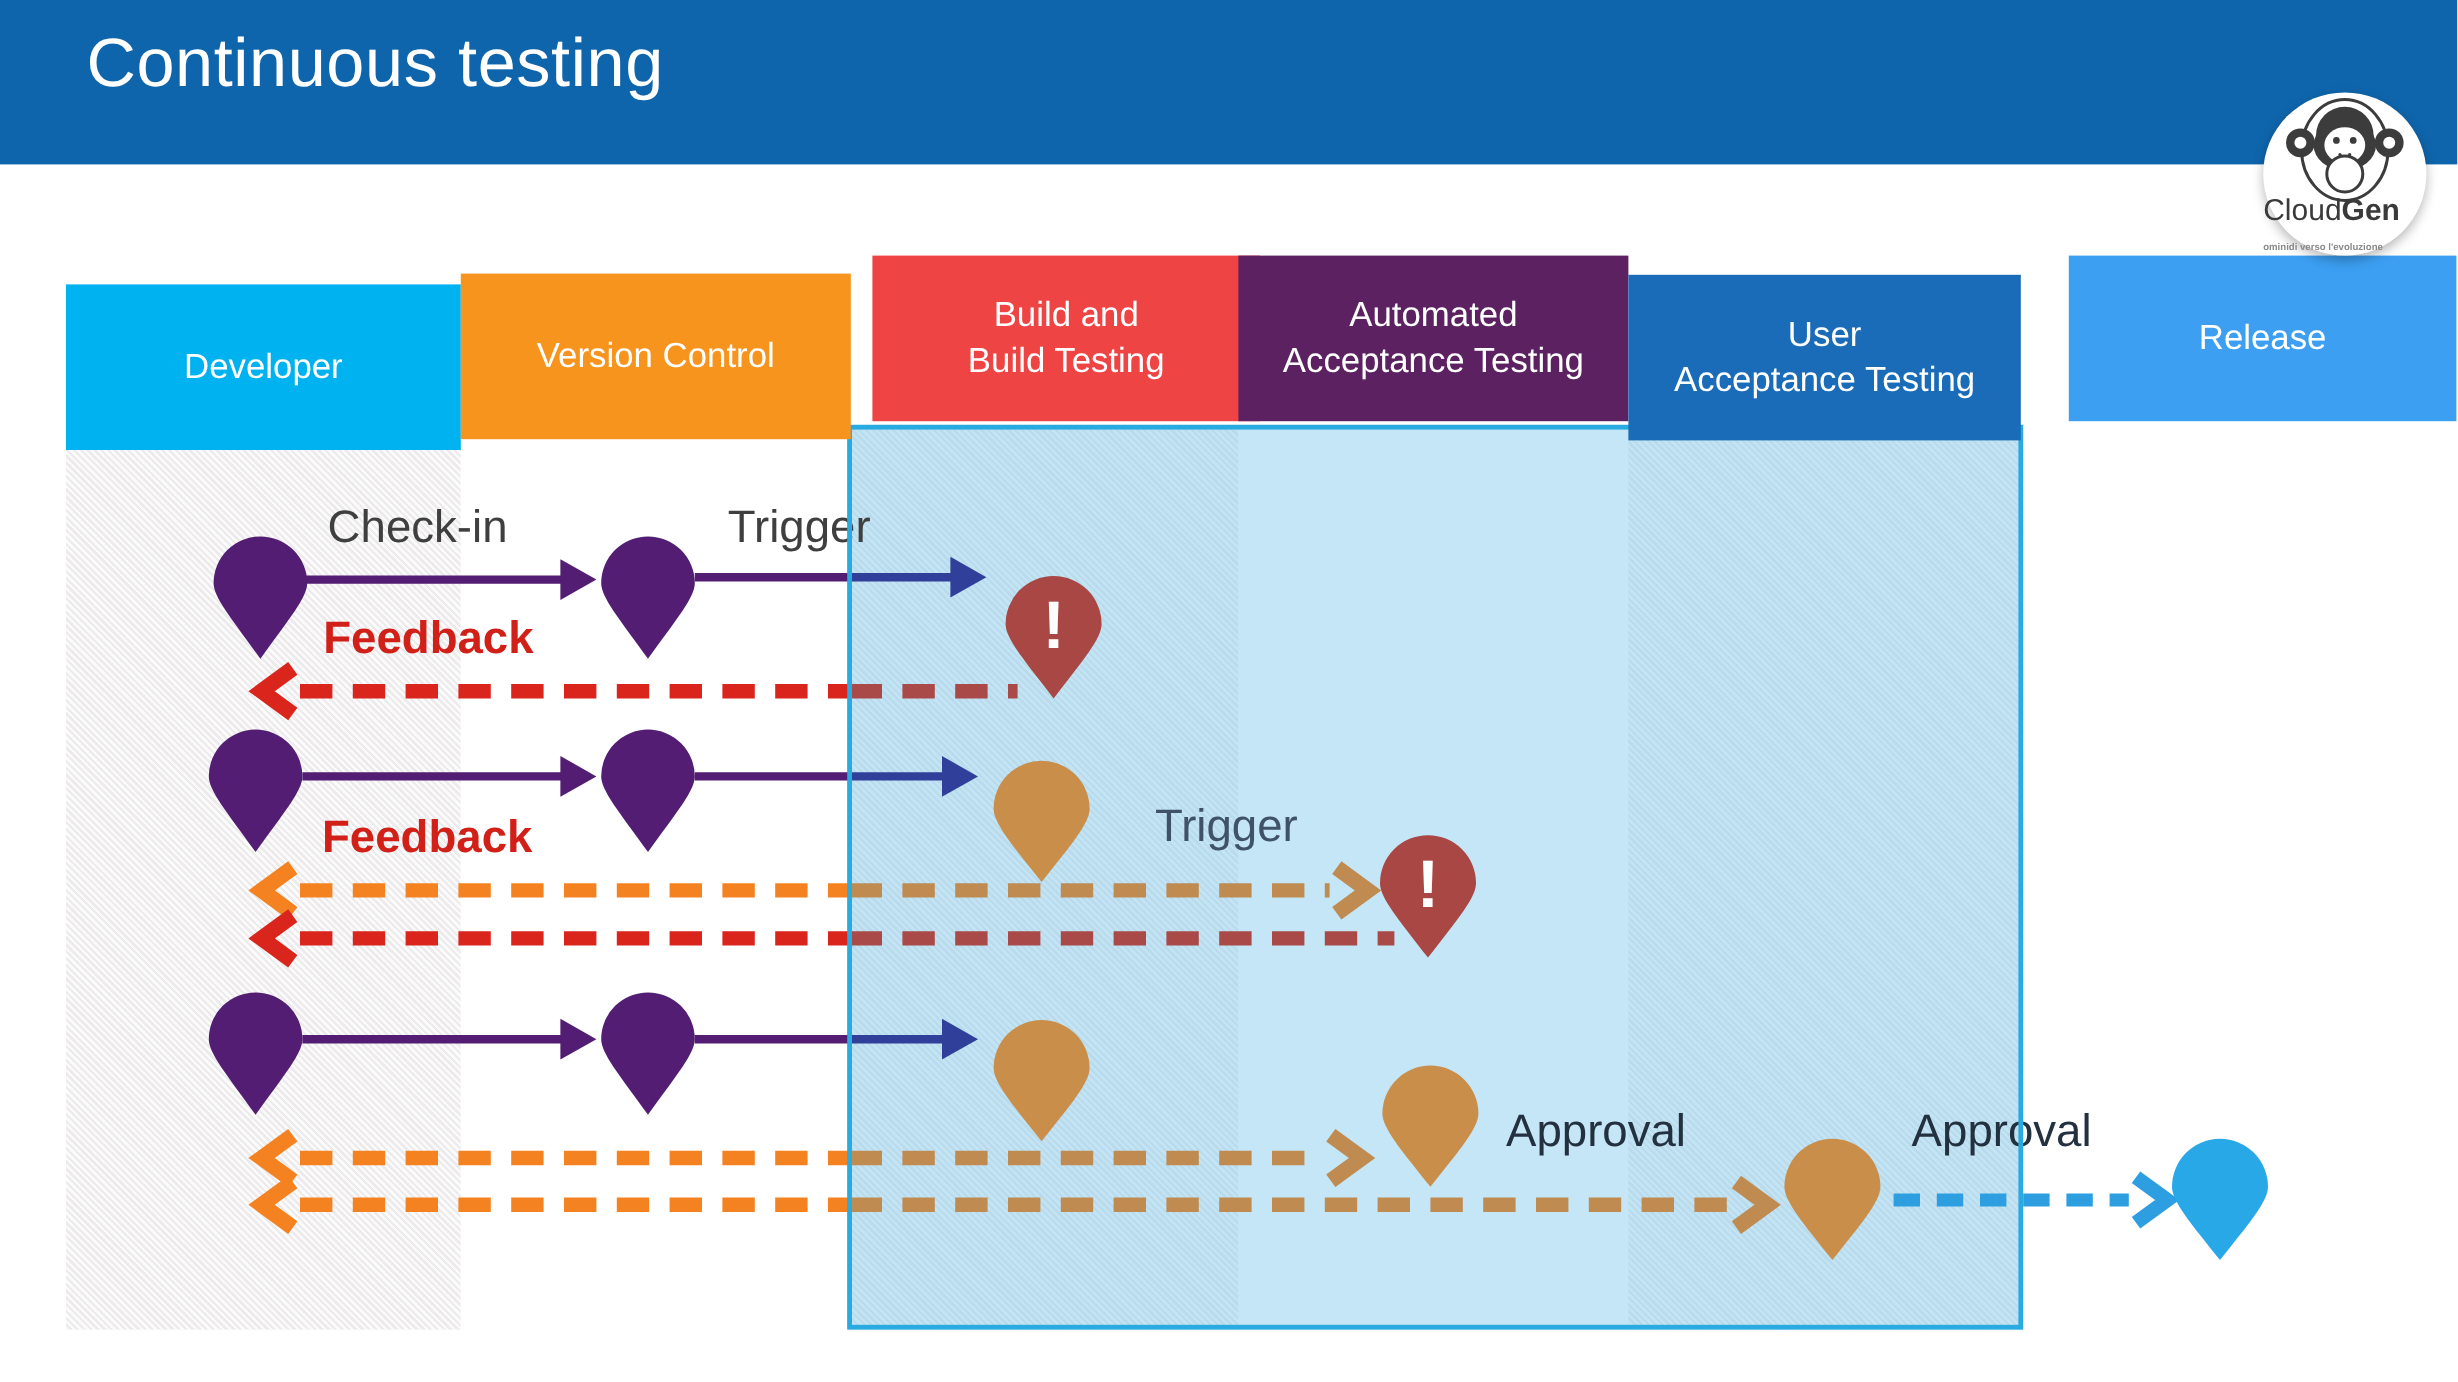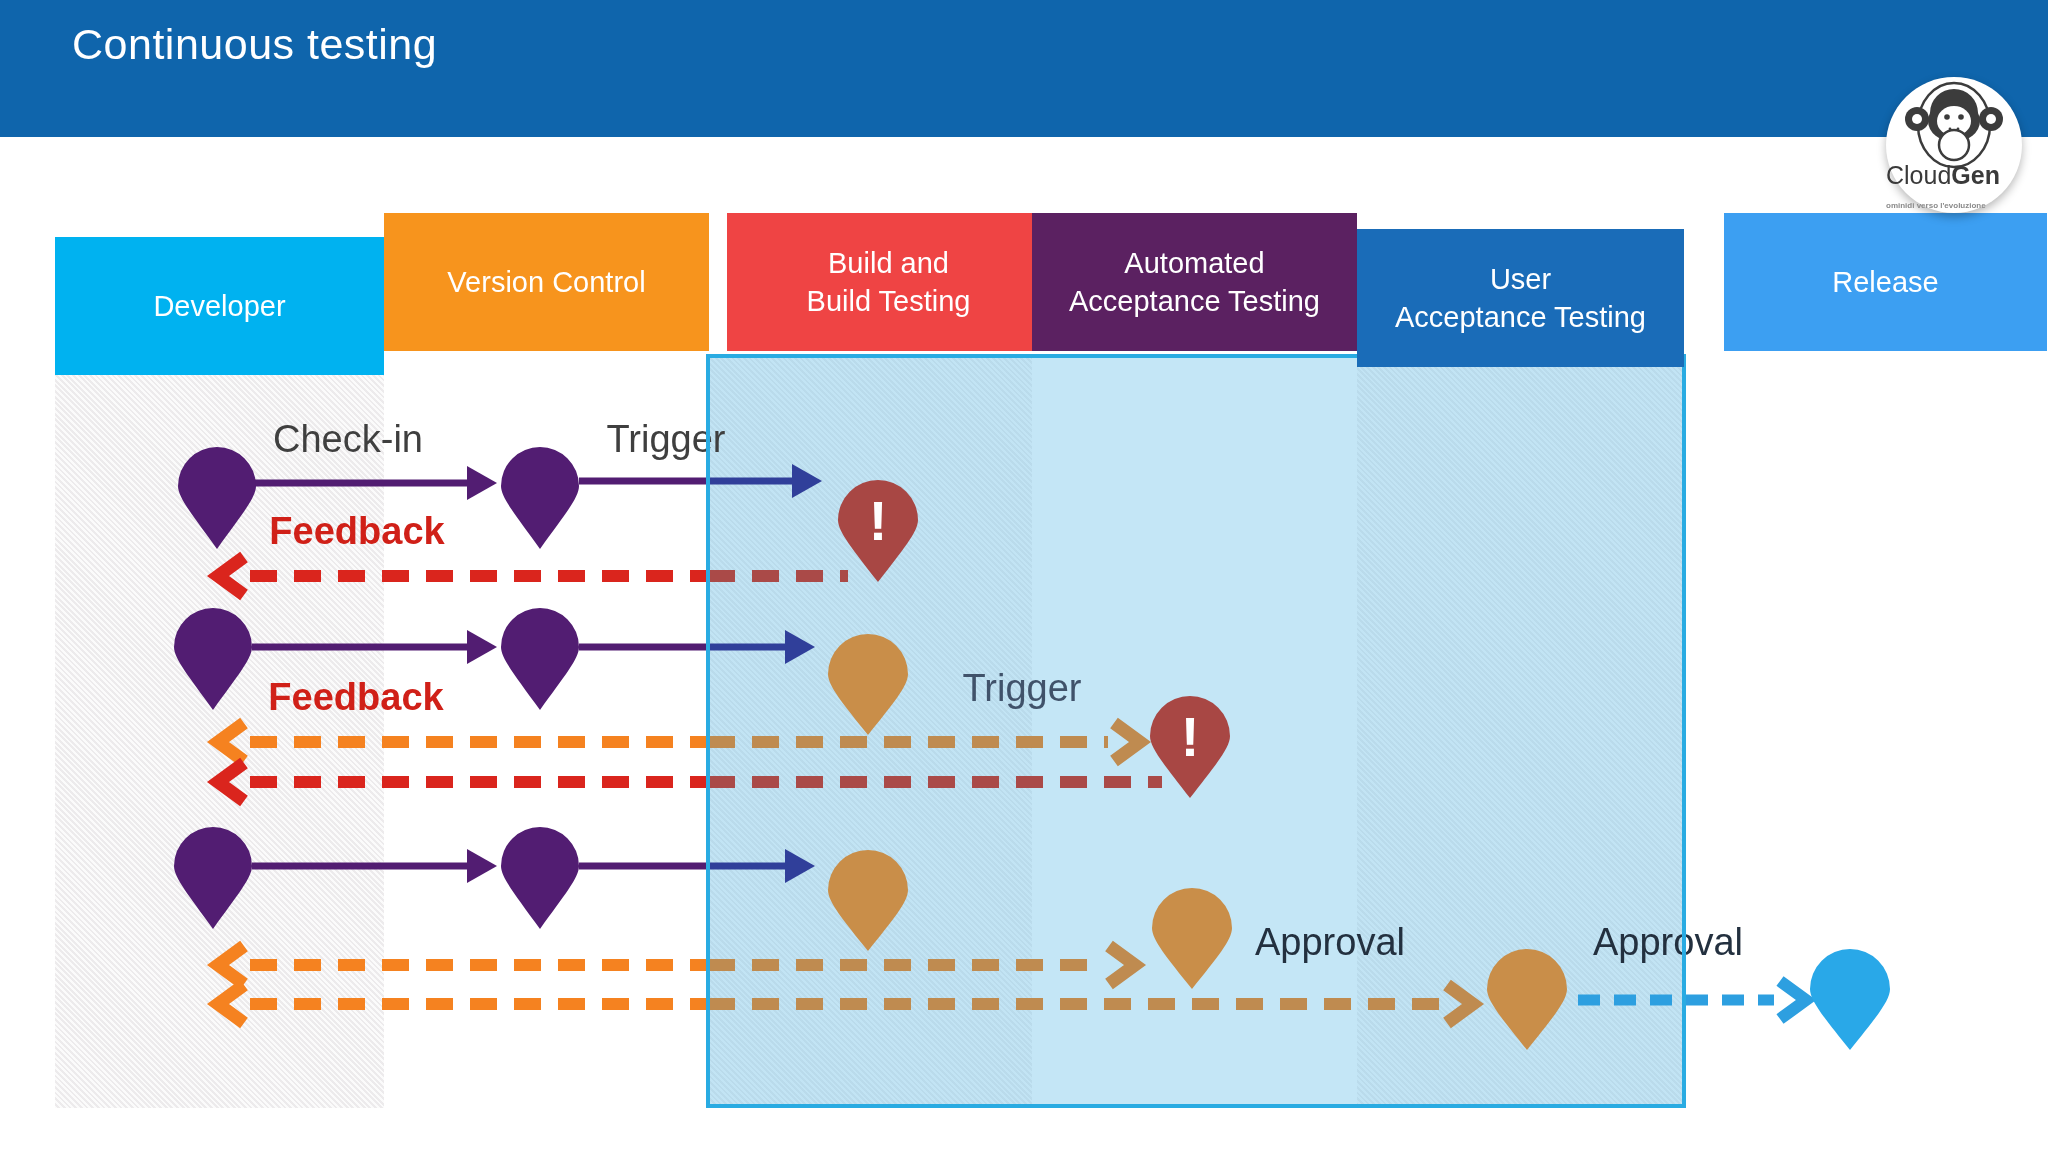--- a/index.html
+++ b/index.html
@@ -1,21 +1,21 @@
 <!DOCTYPE html>
 <html><head>
 <meta charset="utf-8">
 <style>
   html,body{margin:0;padding:0;background:#ffffff;}
   body{width:2048px;height:1152px;font-family:"Liberation Sans",sans-serif;}
   .slide{position:relative;width:2048px;height:1152px;background:#ffffff;overflow:hidden;}
 
   
   .titlebar{position:absolute;left:0;top:0;width:2048px;height:137px;background:#0f65ac;z-index:6;}
-  .titlebar .title{position:absolute;left:72px;top:20px;font-size:43px;font-weight:400;
+  .titlebar .title{position:absolute;left:72px;top:20px;font-size:57px;font-weight:400;
     letter-spacing:0.5px;color:#ffffff;}
 
   
   .logo{position:absolute;left:1886px;top:77px;width:136px;height:136px;border-radius:50%;
     background:#ffffff;box-shadow:0 4px 10px rgba(0,0,0,0.28);z-index:7;text-align:left;}
   .logo svg{position:absolute;left:0;top:2px;}
   .logo-name{position:absolute;left:0;top:84px;width:136px;font-size:25px;color:#3a3a3a;letter-spacing:0;}
   .logo-name b{font-weight:700;}
   .logo-tagline{position:absolute;left:0;top:124px;width:136px;font-size:8px;color:#8a8a8a;font-weight:bold;}
 
@@ -174,21 +174,21 @@
       <text x="1022" y="701" text-anchor="middle" fill="#40526a" font-size="38" font-weight="400" class="dlabel">Trigger</text>
       <text x="1330" y="955" text-anchor="middle" fill="#23303f" font-size="38" font-weight="400" class="dlabel">Approval</text>
       <text x="1668" y="955" text-anchor="middle" fill="#23303f" font-size="38" font-weight="400" class="dlabel">Approval</text>
     </svg>
 
   <div id="overlay-border" style="left: 706px; top: 354px; width: 980px; height: 754px; border: 4px solid rgb(41, 171, 226); box-sizing: border-box;"></div>
   <div id="stage-header">
       <div class="stage-cell" style="left: 55px; width: 329px; top: 213px; height: 138px; background: rgb(0, 178, 240); margin-top: 24px;">
         <div>Developer</div>
       </div>
-      <div class="stage-cell" style="left: 384px; width: 325px; top: 213px; height: 138px; background: rgb(247, 148, 29);">
+      <div class="stage-cell" style="left: 384px; width: 325px; top: 228px; height: 138px; background: rgb(247, 148, 29);">
         <div>Version Control</div>
       </div>
       <div class="stage-cell" style="left: 727px; width: 323px; top: 213px; height: 138px; background: #ef4444;">
         <div>Build and</div>
         <div>Build Testing</div>
       </div>
       <div class="stage-cell" style="left: 1032px; width: 325px; top: 213px; height: 138px; background: rgb(91, 33, 97);">
         <div>Automated</div>
         <div>Acceptance Testing</div>
       </div>

